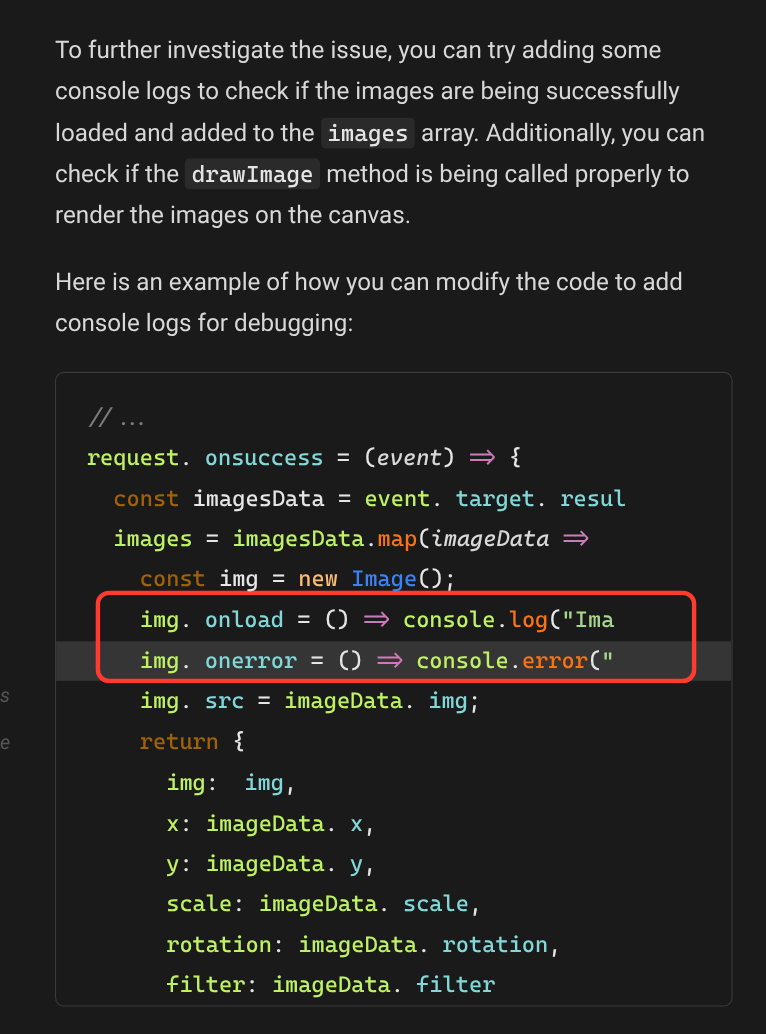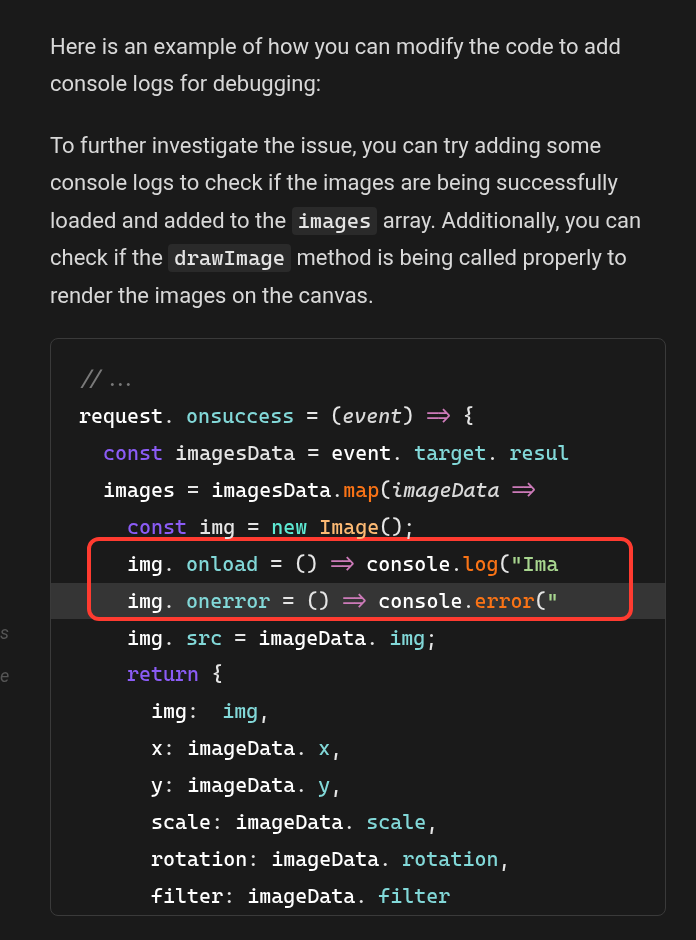--- a/index.html
+++ b/index.html
@@ -42,30 +42,30 @@
     }
     .code-inner {
       padding: 22px 0 0 28px;
       font-family: "SF Mono", Monaco, "Cascadia Code", "Roboto Mono", Consolas, monospace;
       font-size: 20.5px;
       line-height: 1.8;
       white-space: pre;
       color: #e5e5e5;
     }
     .comment { color: #7a7a7a; font-style: italic; }
-    .ident { color: #ffffff; }
+    .ident { color: #bef264; }
     .prop { color: #82d8d8; margin-left: 11px; }
     .op { color: #e5e5e5; }
     .param { color: #d8d8d8; font-style: italic; }
     .arrow { color: #cc7ab8; }
     .brace { color: #e5e5e5; }
-    .kw { color: #8b5cf6; }
+    .kw { color: #a16207; }
     .def { color: #e5e5e5; }
-    .func { color: #5eead4; }
-    .class { color: #fdba74; }
+    .func { color: #fdba74; }
+    .class { color: #3b82f6; }
     .str { color: #a8d68f; }
     .method { color: #f97316; }
     .paren { color: #e5e5e5; }
     .highlight-box {
       position: absolute;
       border: 4px solid #ff3b30;
       border-radius: 12px;
       pointer-events: none;
     }
     .highlight-line-bg {
@@ -96,25 +96,25 @@
 </head>
 <body>
 
 <div class="left-edge">
   <div class="left-edge-char">s</div>
   <div class="left-edge-char">e</div>
 </div>
 
 <div class="content">
 
-  <p class="paragraph">Here is an example of how you can modify the code to add console logs for debugging:</p>
-
   <p class="paragraph">
     <span>To further investigate the issue, you can try adding some console logs to check if the images are being successfully loaded and added to the </span><code class="inline-code">images</code><span> array. Additionally, you can check if the </span><code class="inline-code">drawImage</code><span> method is being called properly to render the images on the canvas.</span>
   </p>
+
+  <p class="paragraph">Here is an example of how you can modify the code to add console logs for debugging:</p>
 
   <div class="code-block">
     <div class="highlight-line-bg" style="top: 244px;"></div>
     <div class="code-inner"><div><span class="comment">//...</span></div><div><span class="ident">request</span><span class="op">.</span><span class="prop">onsuccess</span><span class="op"> = </span><span class="paren">(</span><span class="param">event</span><span class="paren">)</span><span class="arrow"> =&gt; </span><span class="brace">{</span></div><div><span class="kw">  const</span><span class="def"> imagesData </span><span class="op">=</span><span class="ident"> event</span><span class="op">.</span><span class="prop">target</span><span class="op">.</span><span class="prop">resul</span></div><div><span class="ident">  images </span><span class="op">=</span><span class="ident"> imagesData</span><span class="op">.</span><span class="method">map</span><span class="paren">(</span><span class="param">imageData</span><span class="arrow"> =&gt; </span></div><div><span class="kw">    const</span><span class="def"> img </span><span class="op">=</span><span class="func"> new</span><span class="class"> Image</span><span class="paren">();</span></div><div><span class="ident">    img</span><span class="op">.</span><span class="prop">onload</span><span class="op"> = </span><span class="paren">()</span><span class="arrow"> =&gt; </span><span class="ident">console</span><span class="op">.</span><span class="method">log</span><span class="paren">(</span><span class="str">"Ima</span></div><div><span class="ident">    img</span><span class="op">.</span><span class="prop">onerror</span><span class="op"> = </span><span class="paren">()</span><span class="arrow"> =&gt; </span><span class="ident">console</span><span class="op">.</span><span class="method">error</span><span class="paren">(</span><span class="str">"</span></div><div><span class="ident">    img</span><span class="op">.</span><span class="prop">src</span><span class="op"> = </span><span class="ident">imageData</span><span class="op">.</span><span class="prop">img</span><span class="op">;</span></div><div><span class="kw">    return</span><span class="brace"> {</span></div><div><span class="ident">      img</span><span class="op">: </span><span class="prop">img</span><span class="op">,</span></div><div><span class="ident">      x</span><span class="op">: </span><span class="ident">imageData</span><span class="op">.</span><span class="prop">x</span><span class="op">,</span></div><div><span class="ident">      y</span><span class="op">: </span><span class="ident">imageData</span><span class="op">.</span><span class="prop">y</span><span class="op">,</span></div><div><span class="ident">      scale</span><span class="op">: </span><span class="ident">imageData</span><span class="op">.</span><span class="prop">scale</span><span class="op">,</span></div><div><span class="ident">      rotation</span><span class="op">: </span><span class="ident">imageData</span><span class="op">.</span><span class="prop">rotation</span><span class="op">,</span></div><div><span class="ident">      filter</span><span class="op">: </span><span class="ident">imageData</span><span class="op">.</span><span class="prop">filter</span></div></div>
     <div class="highlight-box" style="top: 198px; left: 36px; width: 546px; height: 84px;"></div>
   </div>
 
 </div>
 
 </body></html>

